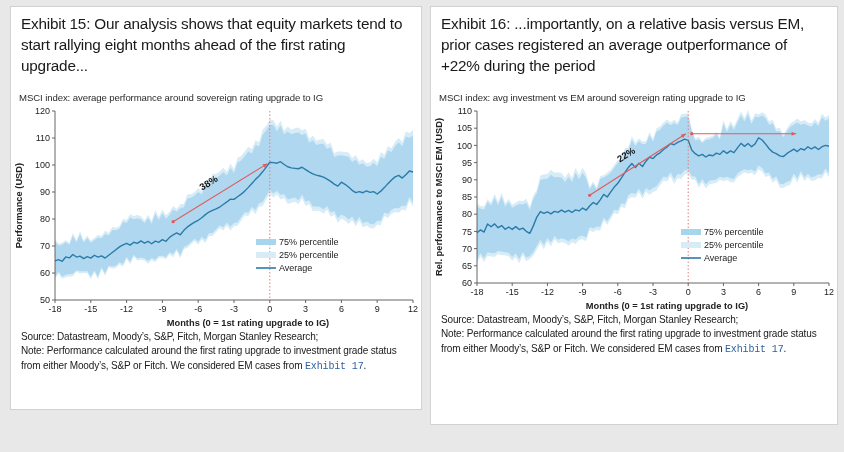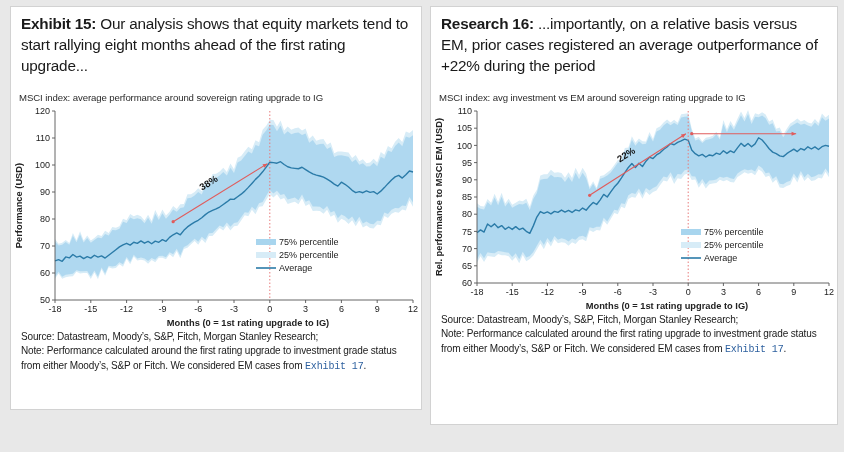--- a/index.html
+++ b/index.html
@@ -21,21 +21,21 @@
   #panel-left{left:10px;top:6px;width:412px;height:404px;}
   #panel-right{left:430px;top:6px;width:408px;height:419px;}
 
   .exhibit-title{
     font-size:15.3px;
     line-height:21px;
     color:#1a1a1a;
     padding:6px 10px 2px 10px;
     letter-spacing:-0.2px;
   }
-  .exhibit-title .lead{font-weight:bold;}
+  .exhibit-title .lead{font-weight:normal;}
 
   .chart-subtitle{
     font-size:9.6px;
     color:#2b2b2b;
     padding:2px 8px 0 8px;
     white-space:nowrap;
     letter-spacing:-0.1px;
     margin-top:12px;
   }
 
@@ -132,21 +132,21 @@
         </svg>
     </div>
     <div class="source">
       <span>Source: Datastream, Moody’s, S&amp;P, Fitch, Morgan Stanley Research;</span><br>
       <span>Note: Performance calculated around the first rating upgrade to investment grade status from either Moody’s, S&amp;P or Fitch. We considered EM cases from </span><span class="xref">Exhibit 17</span><span>.</span>
     </div>
   </div>
 
   <div class="panel" id="panel-right">
     <div class="exhibit-title">
-      <span class="lead">Research 16:</span>
+      <span class="lead">Exhibit 16:</span>
       <span>...importantly, on a relative basis versus EM, prior cases registered an average outperformance of +22% during the period</span>
     </div>
     <div class="chart-subtitle">MSCI index: avg investment vs EM around sovereign rating upgrade to IG</div>
     <div class="chart-wrap">
       <svg id="svg-right" width="406" height="208" viewBox="0 0 406 208">
           <g>
             <path d="M46,100.33352847146645L49.52000000000001,103.04257515072472L53.04000000000002,103.59550547870025L56.55999999999999,95.91317289144224L60.07999999999999,99.64474618694481L63.6,90.80513352940648L67.12,99.08762043014536L70.64,89.86629151330449L74.16,100.58725573339994L77.67999999999999,95.76706214717639L81.2,101.63399060097943L84.72000000000001,99.7196631946429L88.24,97.57300924088605L91.76,98.37274489327429L95.28,95.81724305124803L98.8,103.81764221930943L102.32000000000001,92.42839422737963L105.84,86.76351121890973L109.36000000000001,72.41417179625923L112.88,71.21519004113514L116.4,71.21664896403303L119.92,66.65234096499051L123.44,69.69707131311912L126.96000000000001,69.16704611016183L130.48,70.05609014960149L134,74.72213838834647L137.52,69.1934026417129L141.04,75.07011740092773L144.56,64.84234400240925L148.07999999999998,71.99468523581966L151.6,64.85860399777519L155.12,70.40941241028409L158.64,84.03361446695034L162.16000000000003,78.24157047756289L165.68,84.80626059542813L169.2,72.88955761624909L172.72000000000003,72.13368649511968L176.24,69.41458066434599L179.76,66.86022068012255L183.27999999999997,62.08966710163347L186.8,57.08215279743767L190.32000000000002,56.81629172893611L193.84,45.02052929683518L197.35999999999999,44.42246958427552L200.88,33.342435237165716L204.4,39.75063855220691L207.92000000000002,35.394721990241976L211.44,38.249290237769L214.96,38.48401160538151L218.48,29.075833642004397L222,35.983918666815185L225.52,25.284138041636027L229.04000000000002,23.61248136465582L232.56,19.424464525713688L236.07999999999998,16.571023122519193L239.60000000000002,19.60532024493682L243.12,16.6255213498072L246.64000000000001,19.63205091494484L250.16,11.217463163338039L253.67999999999998,10.806101379669116L257.2,10.264199420131717L260.72,25.43381781621116L264.24,35.55218965804056L267.76,33.8392697237629L271.28,38.46218065310089L274.8,34.80866176617053L278.32000000000005,34.102580730905885L281.84000000000003,32.70255862317072L285.36,28.653616821813813L288.88,34.4003143576864L292.4,16.950375509902926L295.92,26.36030595716562L299.44000000000005,18.006417708697L302.96,23.658362884838994L306.48,15.697196586320302L310,8.452578657605471L313.52,15.10394614809968L317.04,6.89208304529555L320.55999999999995,17.86362429394657L324.08,10.193606347222442L327.6,11.46184181094577L331.12,9.15043548470743L334.64000000000004,11.520675309011324L338.15999999999997,18.44914583319681L341.68,16.40731669474289L345.2,25.653789954296144L348.71999999999997,24.491042814365784L352.24,31.681478348807502L355.76,25.769535530732867L359.28000000000003,20.38885840115961L362.8,18.28944127589483L366.32,15.488902941892007L369.84000000000003,18.448220804787297L373.35999999999996,17.102353652355845L376.88,19.601783135407516L380.4,20.54037195412542L383.92,16.120713782858417L387.44000000000005,19.930678449960368L390.96,10.417083104830823L394.48,14.454313494387435L398,11.768681683724452L398,74.16617617138799L394.48,68.63687691810955L390.96,75.42392260256166L387.44000000000005,74.81160947145428L383.92,77.25381908876206L380.4,77.90307850712749L376.88,74.28313302055096L373.35999999999996,78.10423828549558L369.84000000000003,71.24796670908792L366.32,79.39827713150261L362.8,73.77188485179857L359.28000000000003,81.68989800886992L355.76,82.90191060509139L352.24,84.95233854826179L348.71999999999997,84.44632154867566L345.2,76.48886412149264L341.68,79.66003126229985L338.15999999999997,72.75590821303706L334.64000000000004,74.02864093786987L331.12,68.7640530390803L327.6,66.35504662891853L324.08,72.26091284915181L320.55999999999995,69.79579304504824L317.04,70.83862200924496L313.52,69.31016249507468L310,71.74479512028765L306.48,74.09600232772887L302.96,79.55495439669052L299.44000000000005,79.08012127116208L295.92,77.05869097349547L292.4,78.35058501207807L288.88,76.70664586101871L285.36,79.96722244829353L281.84000000000003,80.55088831422657L278.32000000000005,81.20788870265444L274.8,85.41161779134897L271.28,79.38826207847715L267.76,84.79584465482799L264.24,76.40864502942922L260.72,76.93341629191448L257.2,70.54923526420446L253.67999999999998,71.4817591517152L250.16,76.04180724360772L246.64000000000001,75.13346743638998L243.12,80.9320139808882L239.60000000000002,73.09853966696188L236.07999999999998,78.58250559909047L232.56,77.40700279263483L229.04000000000002,82.30817960805874L225.52,87.53207368551242L222,88.91109996760252L218.48,91.91130795055219L214.96,88.52743472589361L211.44,95.86334100620066L207.92000000000002,88.92478223555688L204.4,94.73406592848852L200.88,93.98055040187279L197.35999999999999,95.97280135982092L193.84,105.13514242758657L190.32000000000002,103.80565885117151L186.8,111.36084455327902L183.27999999999997,109.93841899272661L179.76,115.8807333118983L176.24,121.84282611347547L172.72000000000003,117.83088289646491L169.2,127.42496643421578L165.68,126.92444376740056L162.16000000000003,128.89891017790382L158.64,127.22492454314586L155.12,138.27666315995893L151.6,136.315029098066L148.07999999999998,136.88887417369716L144.56,141.00852008489989L141.04,139.1743731283288L137.52,142.67502637020453L134,139.8215733336005L130.48,139.1393627663971L126.96000000000001,140.31746273790048L123.44,136.25468673976405L119.92,143.38783370762295L116.4,138.53093119414345L112.88,146.2971613534964L109.36000000000001,140.53552118819113L105.84,146.4477019670001L102.32000000000001,152.42630360540426L98.8,156.06067379751158L95.28,158.26817656732814L91.76,152.02621555922843L88.24,160.36599208865783L84.72000000000001,153.88128861780854L81.2,157.8291500443867L77.67999999999999,153.20964549711377L74.16,152.35245617784418L70.64,152.21256688864045L67.12,151.06263943052193L63.6,154.05510287146126L60.07999999999999,153.59975840246193L56.55999999999999,153.03973427163842L53.04000000000002,158.89587545450874L49.52000000000001,153.2406740789885L46,159.7721955611825Z" fill="#d7ecf7" stroke="none"></path>
             <path d="M46,103.86662505489048L49.52000000000001,105.83778613263776L53.04000000000002,106.57204482125626L56.55999999999999,98.90343214446916L60.07999999999999,102.60001664451148L63.6,94.49091750587768L67.12,102.19230597852793L70.64,93.74729653170795L74.16,103.59454504539197L77.67999999999999,99.10509468951524L81.2,104.63951172886188L84.72000000000001,102.66594361128575L88.24,101.10712813197972L91.76,101.56321550608138L95.28,99.64461388509825L98.8,106.93264515299231L102.32000000000001,96.08450692009404L105.84,90.10868987264057L109.36000000000001,76.82079118070813L112.88,75.93080723619893L116.4,75.6844110883491L119.92,71.87422004919163L123.44,74.3059027555448L126.96000000000001,74.04588057694242L130.48,74.58055933164933L134,78.89308178174487L137.52,73.73883432470737L141.04,79.1167433128164L144.56,69.82734272212011L148.07999999999998,76.32780300752128L151.6,69.7590915180422L155.12,74.89148292105L158.64,86.3028607309163L162.16000000000003,80.71050202025536L165.68,86.73510932397673L169.2,75.75305070229918L172.72000000000003,74.50996411570529L176.24,72.44739098462446L179.76,69.53907419850788L183.27999999999997,64.68050704943747L186.8,59.77853446174515L190.32000000000002,58.966656721463806L193.84,48.008465781214966L197.35999999999999,46.90425323416247L200.88,36.658463008705866L204.4,42.71048192594205L207.92000000000002,38.29935535141291L211.44,41.22417540923672L214.96,40.85281021273573L218.48,32.16081360496389L222,38.40504842679738L225.52,28.49388147663973L229.04000000000002,26.692583600897137L232.56,22.594328782627997L236.07999999999998,19.8356203478169L239.60000000000002,22.175561815544455L243.12,19.71845878783037L246.64000000000001,22.0339648051515L250.16,14.381447583737469L253.67999999999998,13.771769214108815L257.2,13.460015489715943L260.72,28.047679678265837L264.24,37.447206899075695L267.76,36.18751735691137L271.28,40.00799897472882L274.8,37.040582354230054L278.32000000000005,36.171551043197184L281.84000000000003,35.104651588390226L285.36,31.293902803196147L288.88,36.516116634764074L292.4,20.664810448714604L295.92,29.19322924230576L299.44000000000005,21.511567583653374L302.96,26.732959338658333L306.48,19.231772995961848L310,12.361149218692788L313.52,18.544592610327697L317.04,10.905353079860078L320.55999999999995,20.890549378672972L324.08,13.810693585555754L327.6,14.266260793632341L331.12,12.56246322654252L334.64000000000004,15.143634271929926L338.15999999999997,21.736048333213176L341.68,20.26947869137379L345.2,28.571495159780653L348.71999999999997,27.878517676641877L352.24,34.37122094695059L355.76,28.838471267044895L359.28000000000003,23.773235393020457L362.8,21.595508322787424L366.32,19.378714588864966L369.84000000000003,21.652674308212795L373.35999999999996,20.71599121407317L376.88,22.58524915915862L380.4,23.65888731963031L383.92,19.43934812891544L387.44000000000005,23.03979703596508L390.96,14.337593132251158L394.48,17.807795875060947L398,15.609559881677512L398,70.51935503082146L394.48,65.48845168793645L390.96,71.54361189025425L387.44000000000005,71.33501633487977L383.92,73.23648079811062L380.4,74.13806908627218L376.88,70.70483705808486L373.35999999999996,74.39764969123613L369.84000000000003,68.11645070399736L366.32,75.61896387572232L362.8,70.4200586695827L359.28000000000003,77.71815024780553L355.76,79.11496133248042L352.24,81.24957792247037L348.71999999999997,80.63916296283459L345.2,73.30636042691351L341.68,75.93186751082386L338.15999999999997,69.52599922747262L334.64000000000004,70.15064402532548L331.12,65.02244667439065L327.6,62.572281033448334L324.08,68.4299233072536L320.55999999999995,66.59085787964246L317.04,67.1783073681356L313.52,66.24606299566572L310,68.05829970585314L306.48,70.62272204840143L302.96,75.92195986908764L299.44000000000005,75.25642671862262L295.92,73.80780805667605L292.4,74.6969948106287L288.88,73.74568835769647L285.36,76.4498757544983L281.84000000000003,77.2111817165194L278.32000000000005,77.62422205833586L274.8,81.57118365638712L271.28,76.02295062905984L267.76,81.02930329624861L264.24,73.40088762589771L260.72,73.36732633688477L257.2,66.51084703249991L253.67999999999998,67.16634805350938L250.16,71.42687037437476L246.64000000000001,70.87521134402313L243.12,76.30817230318159L239.60000000000002,69.24959490692642L236.07999999999998,74.40572492719961L232.56,73.61896245751866L229.04000000000002,78.34479805509169L225.52,83.27206484325092L222,84.98096797149026L218.48,87.45603099648591L214.96,84.89102255878642L211.44,91.92454008545654L207.92000000000002,85.40580836729005L204.4,91.09589801706989L200.88,90.02000435364805L197.35999999999999,92.26854519664244L193.84,100.90932533627623L190.32000000000002,100.31729978903095L186.8,107.54378320688554L183.27999999999997,106.7874087135994L179.76,112.6771253144705L176.24,118.58424697985845L172.72000000000003,114.72349694888915L169.2,123.74421046210986L165.68,123.7991105153125L162.16000000000003,125.28896095655534L158.64,124.31121359796833L155.12,134.61466358076385L151.6,132.64074560629808L148.07999999999998,133.43468927285352L144.56,136.85357767471191L141.04,135.52848835292934L137.52,138.40266320578004L134,136.18058453356844L130.48,135.37383923442948L126.96000000000001,136.65824720935242L123.44,132.87660433099234L119.92,139.4014536627082L116.4,134.9209794508462L112.88,142.0029419910768L109.36000000000001,136.76757864560824L105.84,142.63077773096012L102.32000000000001,148.8826671727558L98.8,152.90651294181018L95.28,154.60143537924876L91.76,148.778269692121L88.24,156.36495303801888L84.72000000000001,150.32817398367152L81.2,154.09125203906024L77.67999999999999,149.65456803746014L74.16,149.14792143650283L70.64,148.61201886200362L67.12,147.93032269885933L63.6,150.1508905268859L60.07999999999999,150.0804273941665L56.55999999999999,149.17480615904182L53.04000000000002,155.23637039996768L49.52000000000001,150.01211318950988L46,156.1726520938406Z" fill="#a8d5ee" stroke="none" opacity="0.85"></path>
             <path d="M46.00,129.78L49.52,126.91L53.04,129.03L56.56,120.96L60.08,123.78L63.60,120.85L67.12,124.70L70.64,122.60L74.16,126.34L77.68,123.96L81.20,126.41L84.72,123.60L88.24,126.55L91.76,125.11L95.28,128.35L98.80,130.34L102.32,122.88L105.84,114.06L109.36,108.51L112.88,110.40L116.40,108.95L119.92,110.84L123.44,108.35L126.96,109.42L130.48,107.07L134.00,109.12L137.52,107.36L141.04,109.47L144.56,106.85L148.08,107.94L151.60,105.05L155.12,107.21L158.64,102.98L162.16,99.41L165.68,101.50L169.20,96.85L172.72,91.42L176.24,94.02L179.76,88.96L183.28,84.09L186.80,80.24L190.32,75.08L193.84,69.62L197.36,64.42L200.88,60.52L204.40,64.59L207.92,60.25L211.44,63.58L214.96,58.18L218.48,54.19L222.00,55.54L225.52,51.95L229.04,49.80L232.56,46.50L236.08,43.99L239.60,40.60L243.12,41.71L246.64,39.31L250.16,37.90L253.68,36.20L257.20,37.34L260.72,47.02L264.24,50.69L267.76,52.87L271.28,51.41L274.80,54.01L278.32,51.95L281.84,52.79L285.36,50.12L288.88,51.37L292.40,47.71L295.92,50.41L299.44,47.90L302.96,49.60L306.48,44.82L310.00,40.34L313.52,43.35L317.04,40.54L320.56,43.75L324.08,40.86L327.60,34.75L331.12,36.97L334.64,41.11L338.16,45.79L341.68,49.13L345.20,50.62L348.72,52.90L352.24,53.65L355.76,50.66L359.28,48.29L362.80,46.18L366.32,48.59L369.84,45.57L373.36,46.99L376.88,43.80L380.40,46.01L383.92,43.87L387.44,46.46L390.96,43.68L394.48,42.44L398.00,43.22" fill="none" stroke="#2b7ba8" stroke-width="1.4" stroke-linejoin="round"></path>
             <line x1="257.2" y1="8" x2="257.2" y2="180" stroke="#e87b7b" stroke-width="1" stroke-dasharray="1.5,2"></line>

